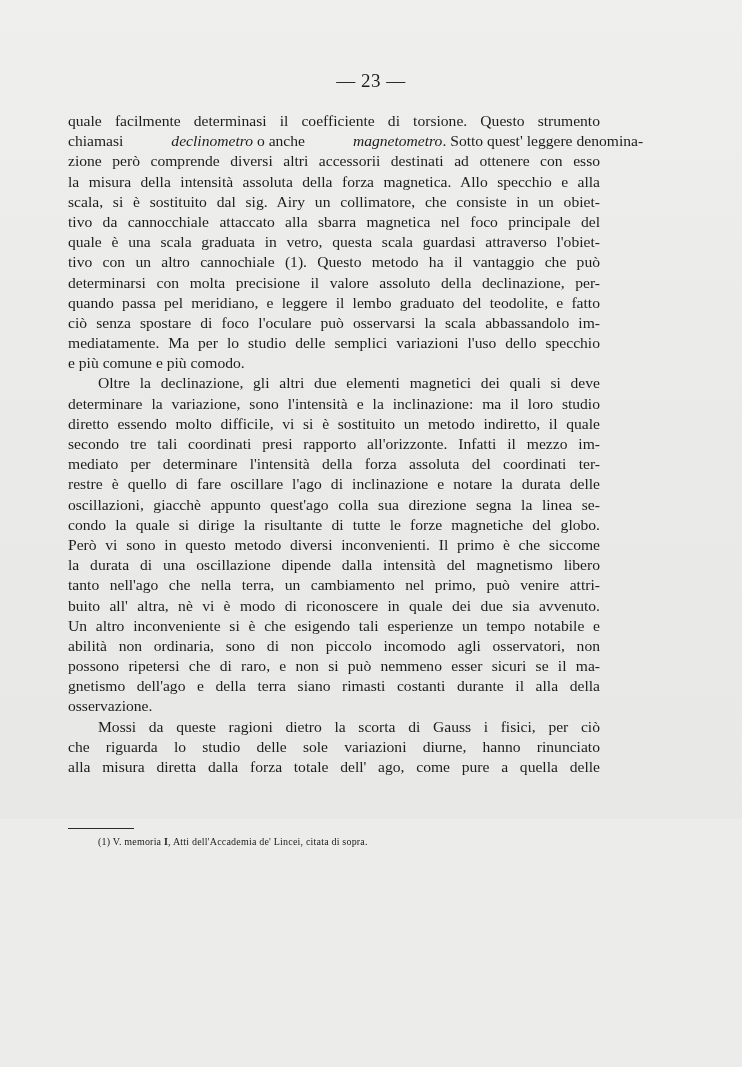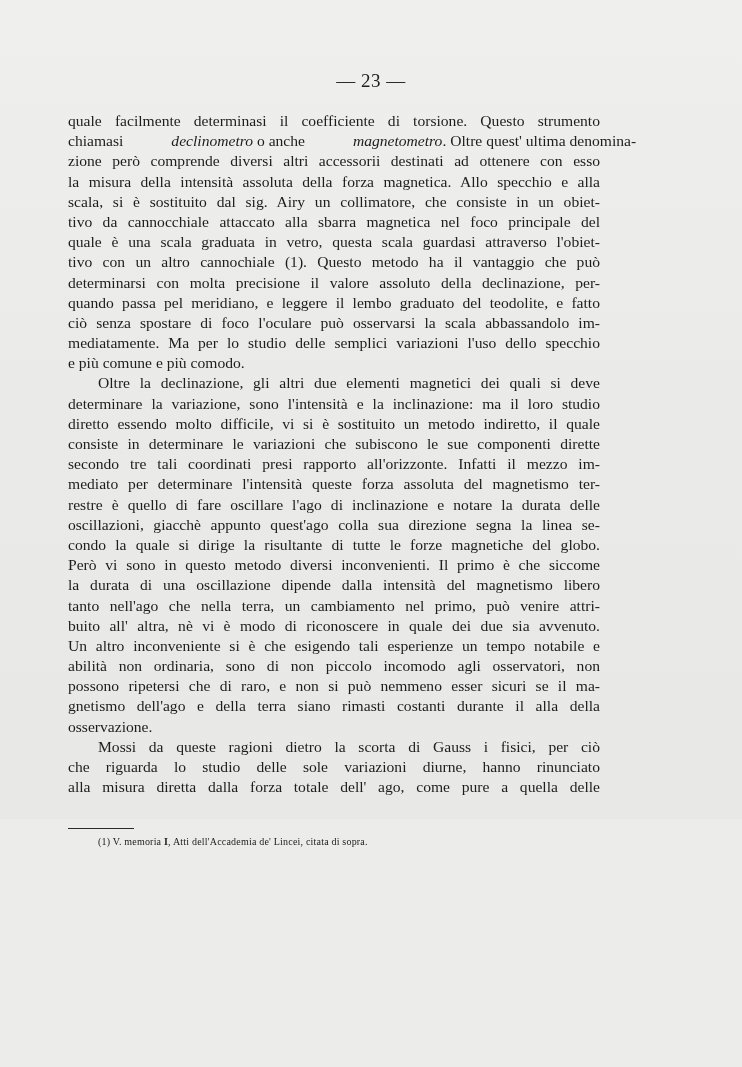--- a/index.html
+++ b/index.html
@@ -76,40 +76,39 @@
     .footnote .strong { font-weight: bold; }
   </style>
 </head>
 <body>
 
 <div class="page">
   <div class="folio">— 23 —</div>
   <div class="body-text" id="body-text">
       <div>
         <span class="line"><span>quale facilmente determinasi il coefficiente di torsione. Questo strumento</span></span>
-        <span class="line"><span>chiamasi </span><em>declinometro</em><span> o anche </span><em>magnetometro</em><span>. Oltre quest' ultima denomina-</span></span>
+        <span class="line"><span>chiamasi </span><em>declinometro</em><span> o anche </span><em>magnetometro</em><span>. Sotto quest' leggere denomina-</span></span>
         <span class="line"><span>zione però comprende diversi altri accessorii destinati ad ottenere con esso</span></span>
         <span class="line"><span>la misura della intensità assoluta della forza magnetica. Allo specchio e alla</span></span>
         <span class="line"><span>scala, si è sostituito dal sig. Airy un collimatore, che consiste in un obiet-</span></span>
         <span class="line"><span>tivo da cannocchiale attaccato alla sbarra magnetica nel foco principale del</span></span>
         <span class="line"><span>quale è una scala graduata in vetro, questa scala guardasi attraverso l'obiet-</span></span>
         <span class="line"><span>tivo con un altro cannochiale (1). Questo metodo ha il vantaggio che può</span></span>
         <span class="line"><span>determinarsi con molta precisione il valore assoluto della declinazione, per-</span></span>
         <span class="line"><span>quando passa pel meridiano, e leggere il lembo graduato del teodolite, e fatto</span></span>
         <span class="line"><span>ciò senza spostare di foco l'oculare può osservarsi la scala abbassandolo im-</span></span>
         <span class="line"><span>mediatamente. Ma per lo studio delle semplici variazioni l'uso dello specchio</span></span>
         <span class="line last"><span>e più comune e più comodo.</span></span>
       </div>
       <div>
         <span class="line indent"><span>Oltre la declinazione, gli altri due elementi magnetici dei quali si deve</span></span>
         <span class="line"><span>determinare la variazione, sono l'intensità e la inclinazione: ma il loro studio</span></span>
         <span class="line"><span>diretto essendo molto difficile, vi si è sostituito un metodo indiretto, il quale</span></span>
-        <span class="line"><span>consiste in determinare le variazioni che subiscono le sue componenti dirette</span></span>
         <span class="line"><span>secondo tre tali coordinati presi rapporto all'orizzonte. Infatti il mezzo im-</span></span>
-        <span class="line"><span>mediato per determinare l'intensità queste forza assoluta del magnetismo ter-</span></span>
+        <span class="line"><span>mediato per determinare l'intensità della forza assoluta del coordinati ter-</span></span>
         <span class="line"><span>restre è quello di fare oscillare l'ago di inclinazione e notare la durata delle</span></span>
         <span class="line"><span>oscillazioni, giacchè appunto quest'ago colla sua direzione segna la linea se-</span></span>
         <span class="line"><span>condo la quale si dirige la risultante di tutte le forze magnetiche del globo.</span></span>
         <span class="line"><span>Però vi sono in questo metodo diversi inconvenienti. Il primo è che siccome</span></span>
         <span class="line"><span>la durata di una oscillazione dipende dalla intensità del magnetismo libero</span></span>
         <span class="line"><span>tanto nell'ago che nella terra, un cambiamento nel primo, può venire attri-</span></span>
         <span class="line"><span>buito all' altra, nè vi è modo di riconoscere in quale dei due sia avvenuto.</span></span>
         <span class="line"><span>Un altro inconveniente si è che esigendo tali esperienze un tempo notabile e</span></span>
         <span class="line"><span>abilità non ordinaria, sono di non piccolo incomodo agli osservatori, non</span></span>
         <span class="line"><span>possono ripetersi che di raro, e non si può nemmeno esser sicuri se il ma-</span></span>

